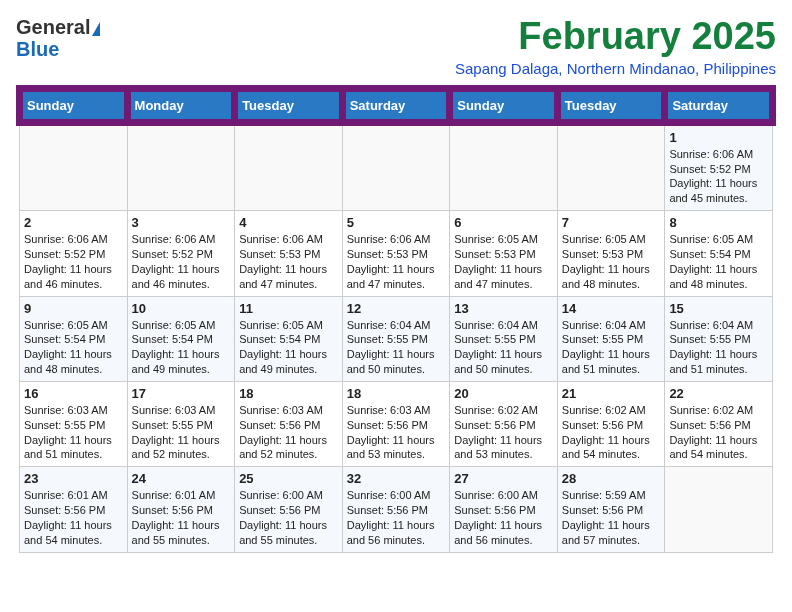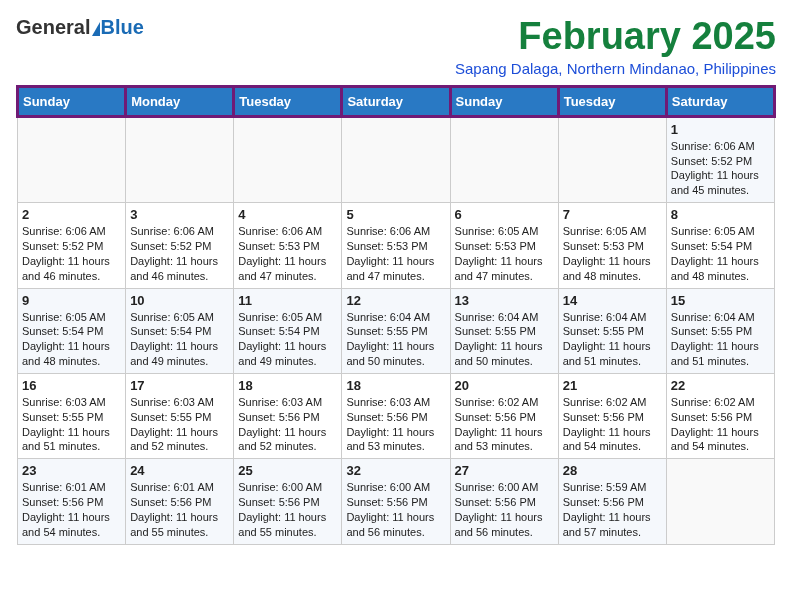--- a/index.html
+++ b/index.html
@@ -11,21 +11,21 @@
       padding: 16px;
     }
     .header {
       display: flex;
       justify-content: space-between;
       align-items: flex-start;
       margin-bottom: 4px;
     }
     .logo {
       display: flex;
-      flex-direction: row;
+      flex-direction: column;
       align-items: flex-start;
     }
     .logo-text {
       font-size: 20px;
       font-weight: bold;
       color: #333;
       line-height: 1.1;
     }
     .logo-text .blue { color: #1a6bb5; }
     .logo-triangle {
@@ -57,21 +57,21 @@
       margin-top: 8px;
       table-layout: fixed;
     }
     .calendar thead th {
       background: #2979c4;
       color: #fff;
       font-size: 13px;
       font-weight: bold;
       padding: 6px 4px;
       text-align: left;
-      border: 3px solid #701a75;
+      border: 7px solid #701a75;
     }
     .calendar tbody td {
       border: 1px solid #ccc;
       vertical-align: top;
       padding: 4px 4px;
       min-height: 80px;
       height: 80px;
       font-size: 11px;
       color: #222;
       background: #fff;

